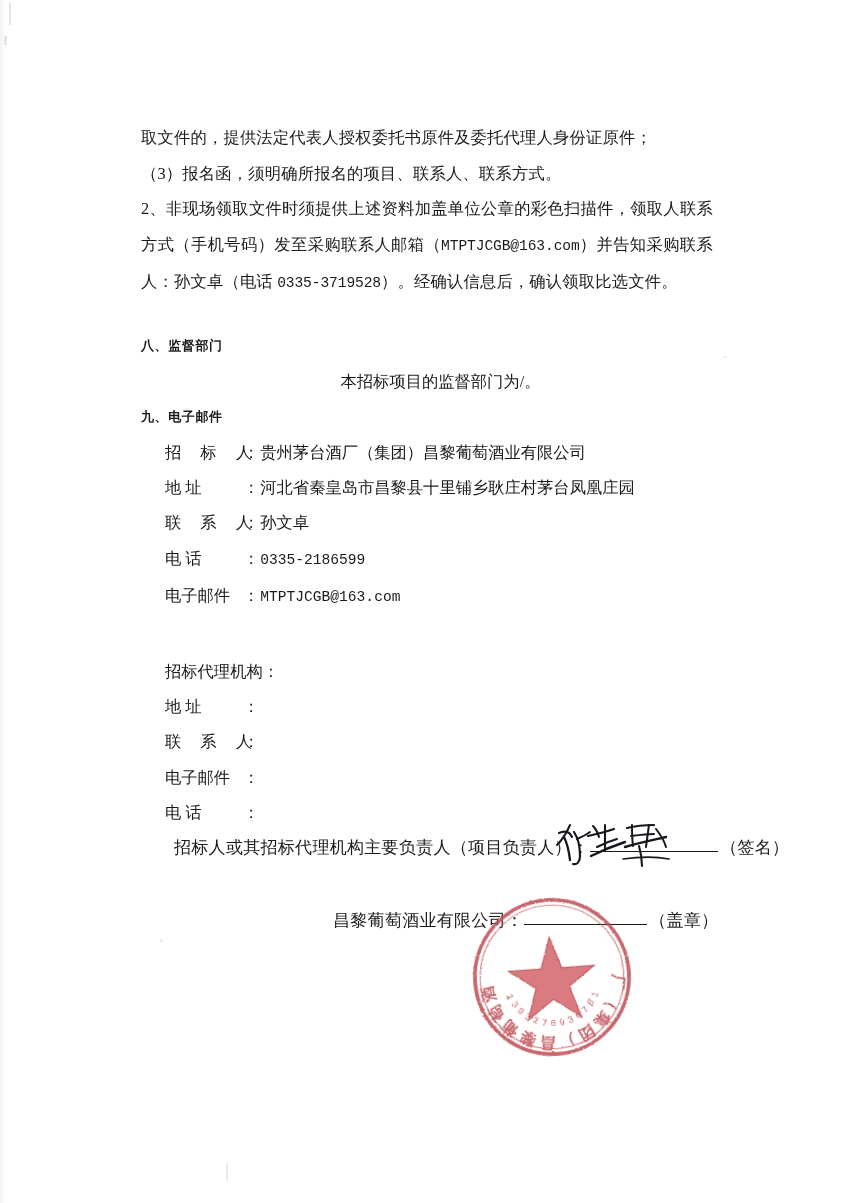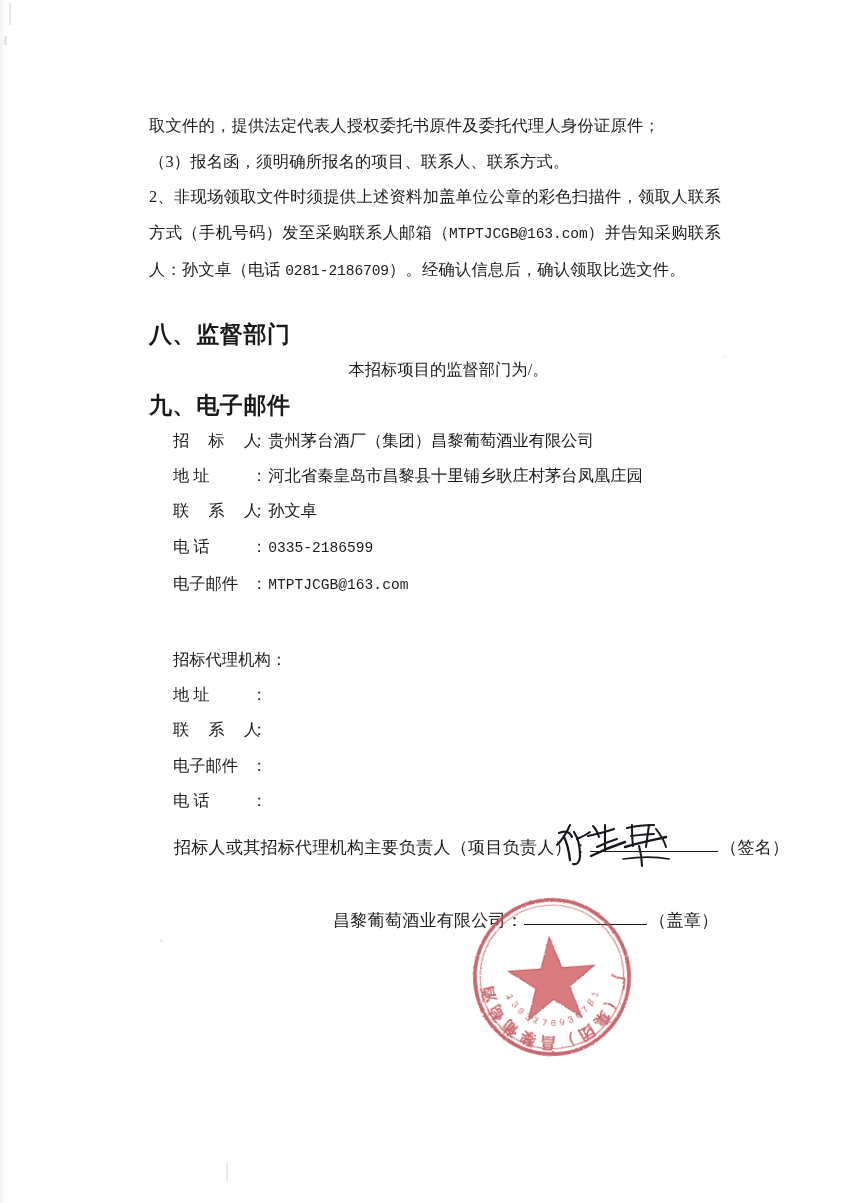--- a/index.html
+++ b/index.html
@@ -37,43 +37,42 @@
   
   #doc {
     position: absolute;
     left: 0; top: 0;
     width: 850px;
     height: 1203px;
   }
   .content {
     position: absolute;
     left: 141px;
-    top: 108px;
+    top: 120px;
     width: 572px;
-    margin-left: 8px;
   }
 
   
   .para {
     font-size: 16.3px;
     line-height: 35.5px;
     text-align: justify;
     text-justify: inter-ideograph;
     letter-spacing: .2px;
     margin: 0;
   }
   .para .ascii {
     font-family: "Liberation Mono", "DejaVu Sans Mono", monospace;
     font-size: 14.6px;
     letter-spacing: -.1px;
   }
 
   
   .sec-head {
-    font-size: 23px;
+    font-size: 13px;
     font-weight: bold;
     line-height: 36px;
     margin: 0;
     letter-spacing: .6px;
     font-family: "Liberation Sans", "DejaVu Sans", sans-serif;
   }
   .sec-sub {
     font-size: 16.3px;
     line-height: 35px;
     margin: 0;
@@ -179,21 +178,21 @@
 </div>
 
 <div id="doc">
 
   <div class="content">
 
     <p class="para">取文件的，提供法定代表人授权委托书原件及委托代理人身份证原件；</p>
 
     <p class="para">（3）报名函，须明确所报名的项目、联系人、联系方式。</p>
 
-    <p class="para"><span>2、非现场领取文件时须提供上述资料加盖单位公章的彩色扫描件，领取人联系方式（手机号码）发至采购联系人邮箱（</span><span class="ascii">MTPTJCGB@163.com</span><span>）并告知采购联系人：孙文卓（电话 </span><span class="ascii">0281-2186709</span><span>）。经确认信息后，确认领取比选文件。</span></p>
+    <p class="para"><span>2、非现场领取文件时须提供上述资料加盖单位公章的彩色扫描件，领取人联系方式（手机号码）发至采购联系人邮箱（</span><span class="ascii">MTPTJCGB@163.com</span><span>）并告知采购联系人：孙文卓（电话 </span><span class="ascii">0335-3719528</span><span>）。经确认信息后，确认领取比选文件。</span></p>
 
     <div style="height:26px;"></div>
 
     <h2 class="sec-head">八、监督部门</h2>
     <p class="sec-sub">本招标项目的监督部门为/。</p>
 
     <h2 class="sec-head">九、电子邮件</h2>
 
     <div class="kv-row">
       <span class="kv-label sp3">招 标 人</span><span class="kv-colon">：</span><span class="kv-val">贵州茅台酒厂（集团）昌黎葡萄酒业有限公司</span>

